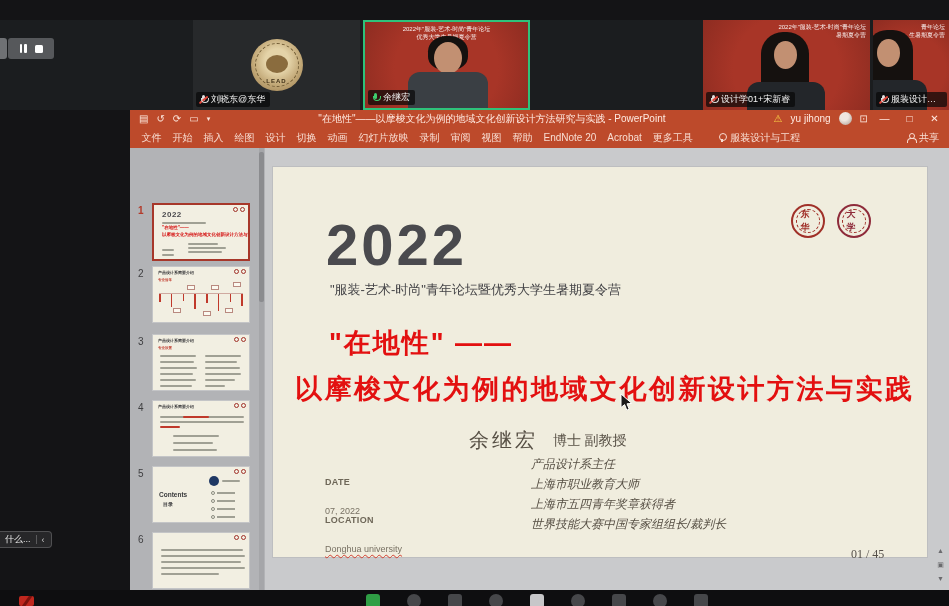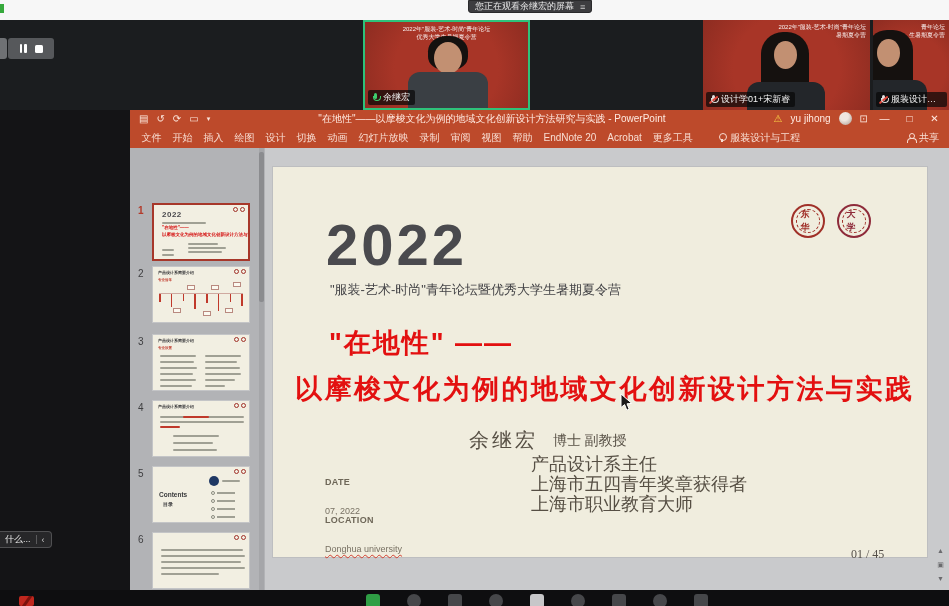--- a/index.html
+++ b/index.html
@@ -106,21 +106,21 @@
   .slide{position:absolute;left:7px;top:18px;width:656px;height:392px;background:#f0edde;border:1px solid #bdbec0;}
   .seal{position:absolute;width:34px;height:34px;border:2px solid #a03028;border-radius:50%;}
   .seal:before{content:"";position:absolute;inset:3px;border:1px dashed #a03028;border-radius:50%;}
   .seal .c{position:absolute;left:50%;top:50%;transform:translate(-50%,-50%);font-size:9px;color:#a03028;font-weight:bold;}
   .year{position:absolute;left:53px;top:44px;font-size:58px;font-weight:800;color:#4a4a4e;letter-spacing:3px;}
   .subtitle{position:absolute;left:57px;top:114px;font-size:13px;color:#434346;white-space:nowrap;}
   .red1{position:absolute;left:56px;top:158px;font-size:27px;font-weight:800;color:#e31010;letter-spacing:2px;white-space:nowrap;}
   .red2{position:absolute;left:22px;top:204px;font-size:27px;font-weight:800;color:#e31010;letter-spacing:2.5px;white-space:nowrap;}
   .spkname{position:absolute;left:196px;top:260px;font-family:"Liberation Serif",serif;font-size:20px;color:#564f44;letter-spacing:3px;}
   .spktitle{position:absolute;left:280px;top:265px;font-family:"Liberation Serif",serif;font-size:14px;color:#564f44;}
-  .creds{position:absolute;left:258px;top:287px;font-family:"Liberation Serif",serif;font-size:18px;color:#564f44;line-height:20px;white-space:nowrap;}
+  .creds{position:absolute;left:258px;top:287px;font-family:"Liberation Serif",serif;font-size:12px;color:#564f44;line-height:20px;white-space:nowrap;font-style:italic;}
   .datelabel,.loclabel{position:absolute;left:52px;font-size:9px;font-weight:bold;color:#6e6758;letter-spacing:0.3px;}
   .dateval,.locval{position:absolute;left:52px;font-size:9px;color:#787163;margin-top:18px;}
   .locval{color:#787163;text-decoration:underline wavy #d23f31 1px;text-underline-offset:2px;}
   .pageind{position:absolute;left:578px;top:380px;font-family:"Liberation Serif",serif;font-size:12px;color:#55504a;}
   .navcluster{position:absolute;right:2px;bottom:8px;width:13px;display:flex;flex-direction:column;align-items:center;gap:7px;color:#6b6b6e;font-size:7px;}
   .navcluster span{line-height:1;}
 
   
   .bottombar{position:absolute;left:0;top:590px;width:949px;height:16px;background:#0e0e10;overflow:hidden;}
   .btoolicons{position:absolute;left:366px;top:4px;display:flex;gap:27px;align-items:flex-start;}
@@ -137,31 +137,37 @@
   .chatbubble .divider{width:1px;height:9px;background:#5a5a5c;}
   .chatbubble .collapse{color:#c9c9c9;font-size:9px;}
 
   .cursor{position:absolute;left:620px;top:393px;z-index:50;}
 </style>
 </head>
 <body>
 
 <div class="screen">
 
-  <div class="topbar">
-    <div class="greendot"></div>
-    <div class="watchpill">
-      <span>您正在观看余继宏的屏幕</span>
-      <span class="menu">≡</span>
-    </div>
-  </div>
 
   <div class="videostrip">
 
 
+    <div class="tile" style="left:193px;width:167px;">
+      <div class="avatarcircle av-lead">
+        <span class="ring"></span>
+          <span class="muzzle"></span>
+        <span class="leadtxt">LEAD</span>
+      </div>
+      <div class="namelabel">
+        <span class="mic muted">
+            <span class="slash"></span>
+          </span>
+        <span class="nm">刘晓东@东华</span>
+      </div>
+    </div>
 
     <div class="tile redbg active" style="left:363px;width:167px;">
       <div class="cameratext ctr">
         <div>2022年"服装-艺术-时尚"青年论坛</div>
         <div>优秀大学生暑期夏令营</div>
       </div>
       <div class="person">
         <div class="p-hair" style="left:63px;top:14px;width:40px;height:34px;"></div>
         <div class="p-face" style="left:69px;top:20px;width:28px;height:32px;"></div>
         <div class="p-torso" style="left:43px;top:50px;width:80px;height:40px;background:#3a3f44;"></div>
@@ -418,22 +424,23 @@
 
         <div class="year">2022</div>
         <div class="subtitle">"服装-艺术-时尚"青年论坛暨优秀大学生暑期夏令营</div>
         <div class="red1">"在地性" ——</div>
         <div class="red2">以摩梭文化为例的地域文化创新设计方法与实践</div>
 
         <div class="spkname">余继宏</div>
         <div class="spktitle">博士 副教授</div>
         <div class="creds">
           <div>产品设计系主任</div>
+          <div>上海市职业教育大师</div>
           <div>上海市五四青年奖章获得者</div>
-          <div>上海市职业教育大师</div>
+          <div>世界技能大赛中国专家组组长/裁判长</div>
         </div>
 
         <div class="datelabel" style="top:310px;">DATE</div>
         <div class="dateval" style="top:321px;">07, 2022</div>
         <div class="loclabel" style="top:348px;">LOCATION</div>
         <div class="locval" style="top:359px;">Donghua university</div>
 
         <div class="pageind">01 / 45</div>
       </div>
 

